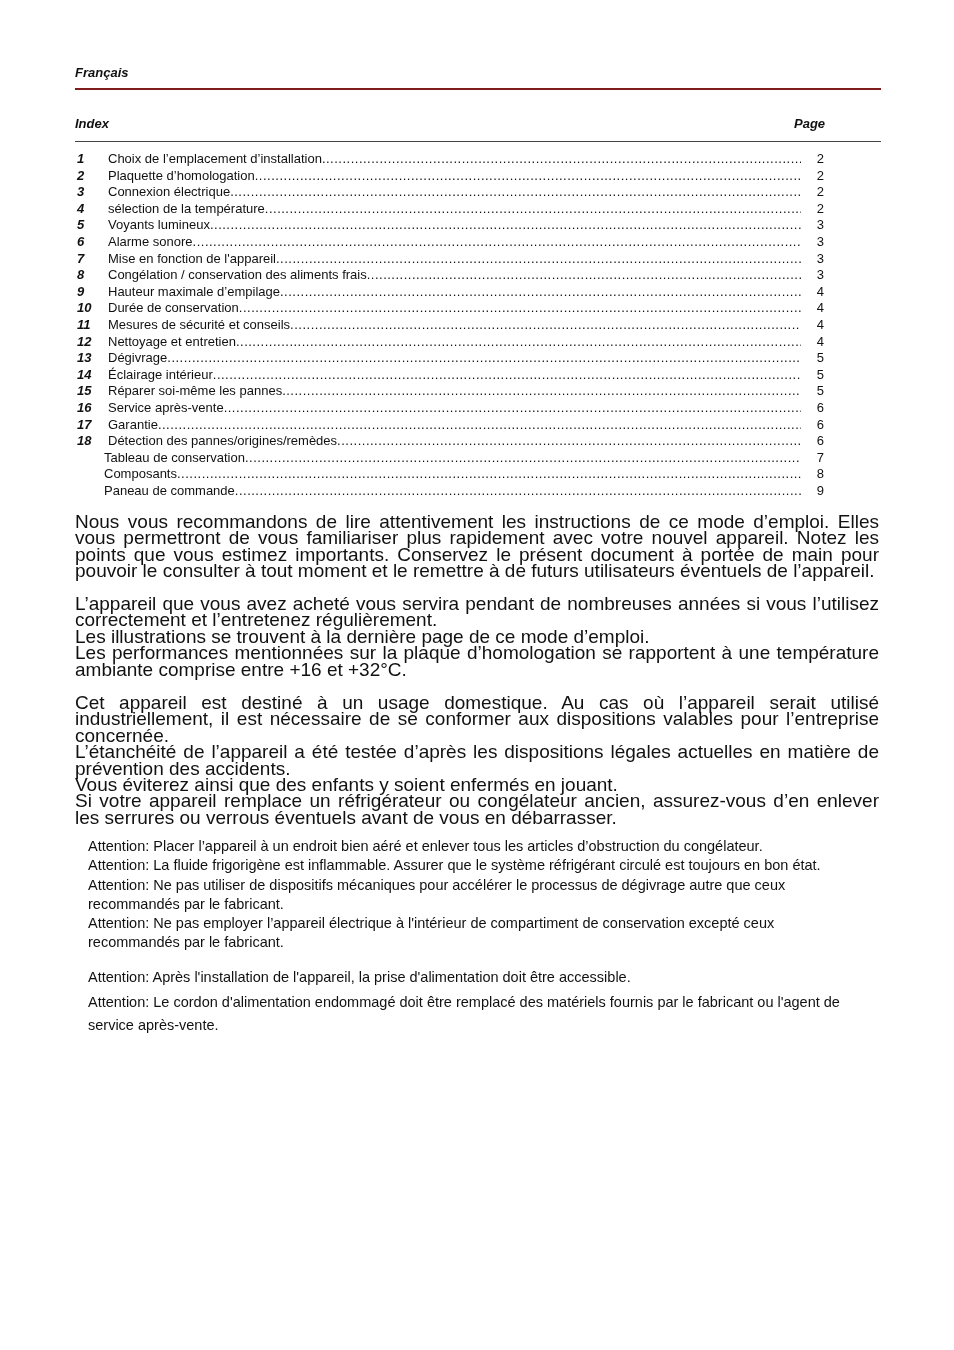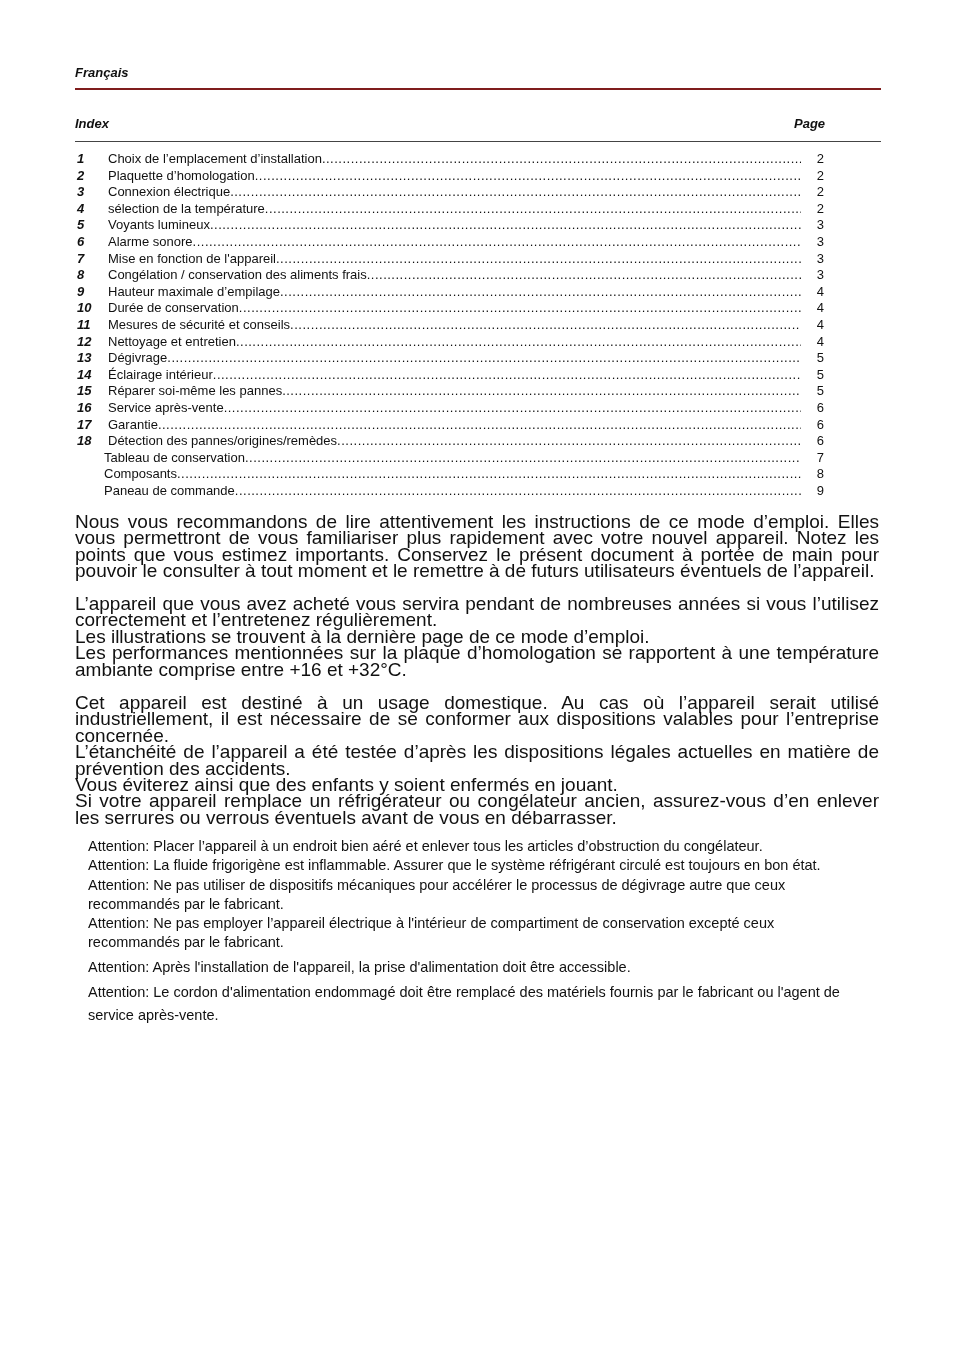--- a/index.html
+++ b/index.html
@@ -168,17 +168,17 @@
     <span class="line">Vous éviterez ainsi que des enfants y soient enfermés en jouant.</span>
     <span class="line">Si votre appareil remplace un réfrigérateur ou congélateur ancien, assurez-vous d’en enlever les serrures ou verrous éventuels avant de vous en débarrasser.</span>
   </p>
 
 
   <div class="attention" style="top:837px;">
     <p>Attention: Placer l’appareil à un endroit bien aéré et enlever tous les articles d’obstruction du congélateur.</p>
     <p>Attention: La fluide frigorigène est inflammable. Assurer que le système réfrigérant circulé est toujours en bon état.</p>
     <p>Attention: Ne pas utiliser de dispositifs mécaniques pour accélérer le processus de dégivrage autre que ceux recommandés par le fabricant.</p>
     <p>Attention: Ne pas employer l’appareil électrique à l'intérieur de compartiment de conservation excepté ceux recommandés par le fabricant.</p>
-    <p style="margin-top:5px;">Attention: Après l'installation de l'appareil, la prise d'alimentation doit être accessible.</p>
+    <p style="margin-top:15px;">Attention: Après l'installation de l'appareil, la prise d'alimentation doit être accessible.</p>
     <p style="margin-top:4px; line-height:23px;">Attention: Le cordon d'alimentation endommagé doit être remplacé des matériels fournis par le fabricant ou l'agent de service après-vente.</p>
   </div>
 
 </div>
 
 </body></html>

